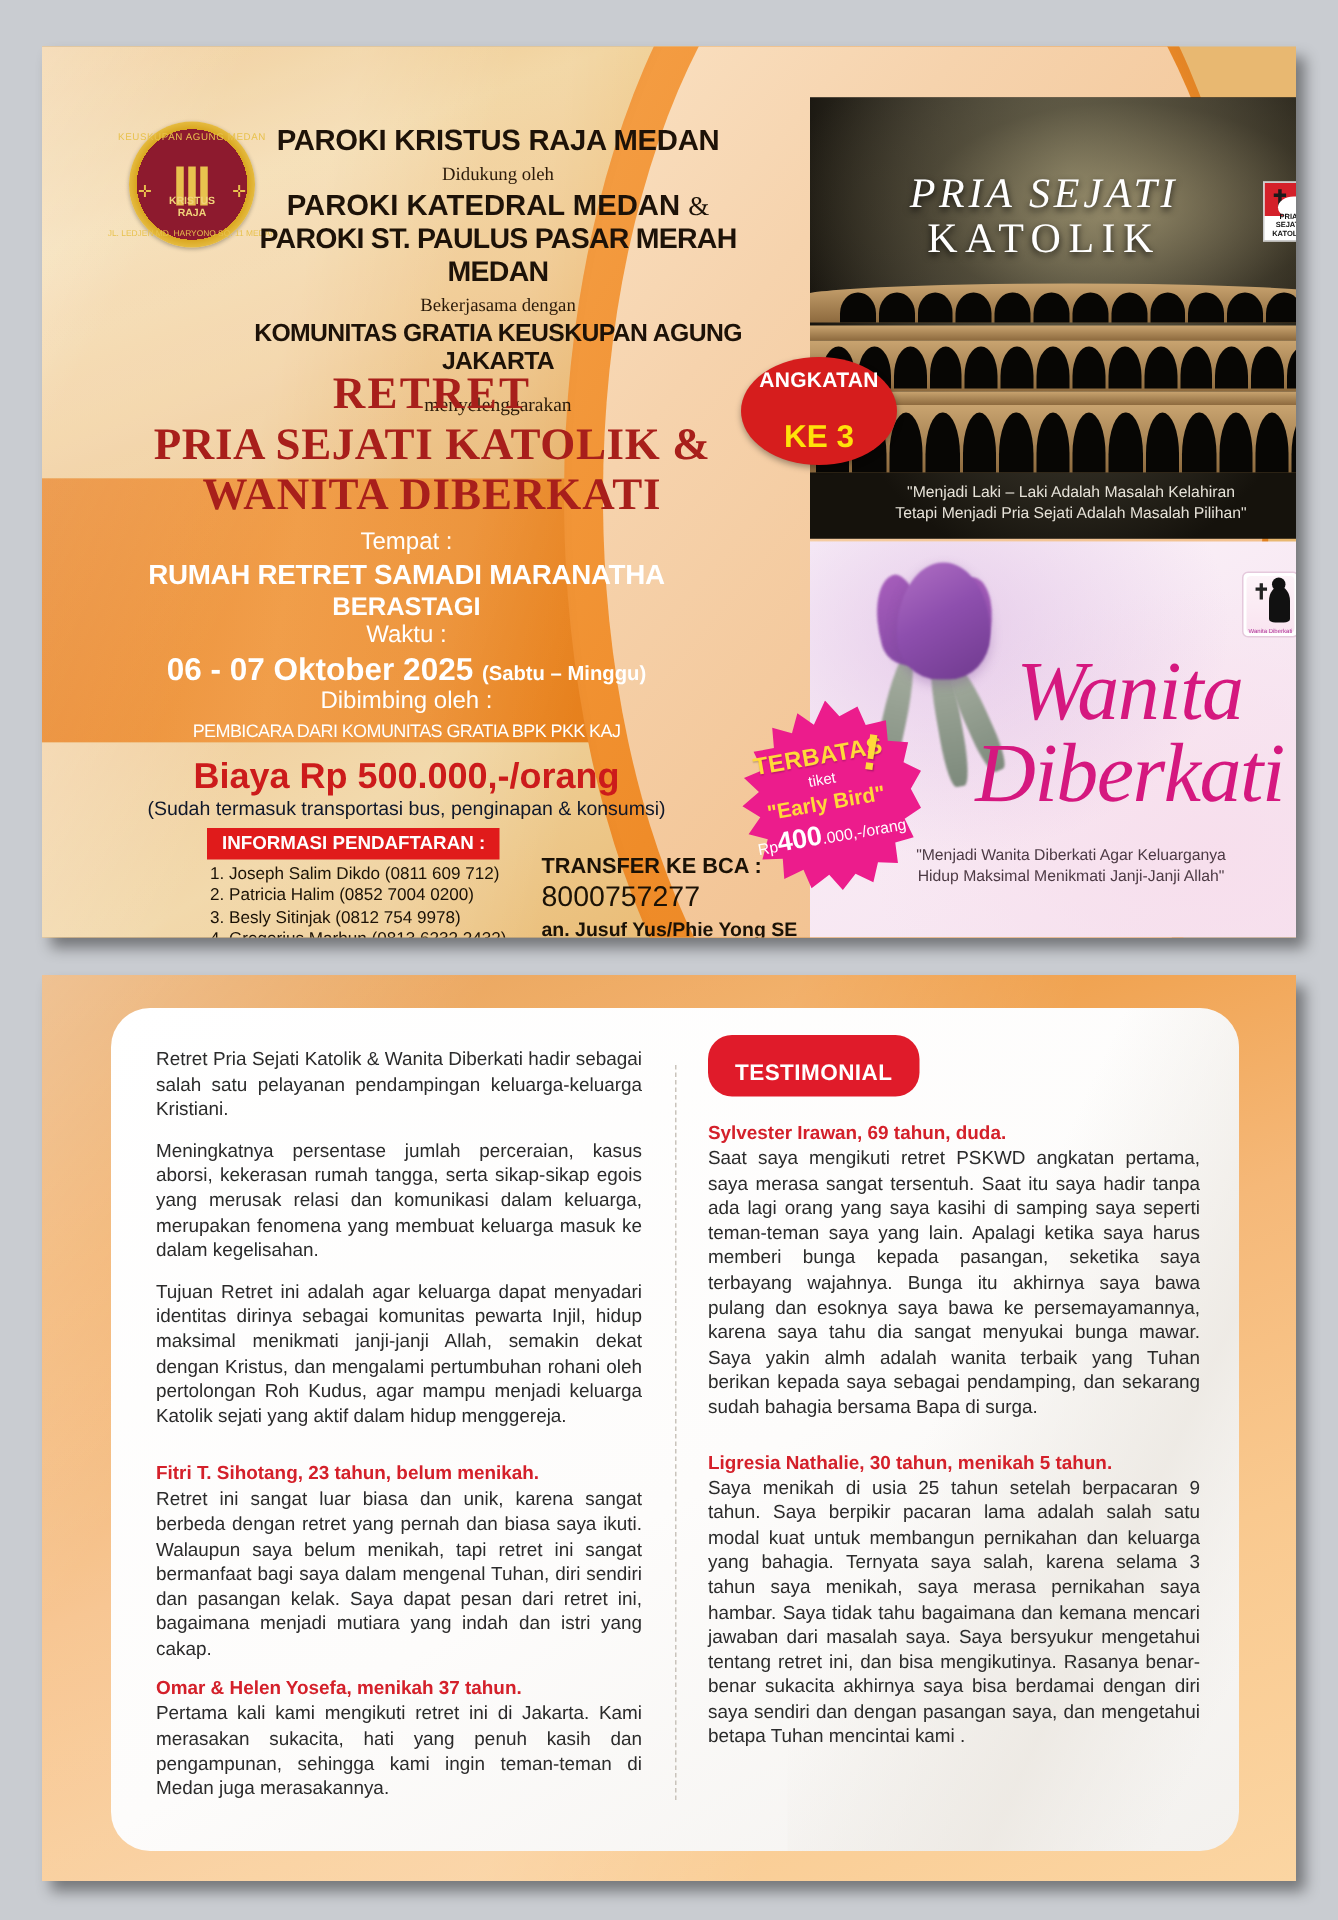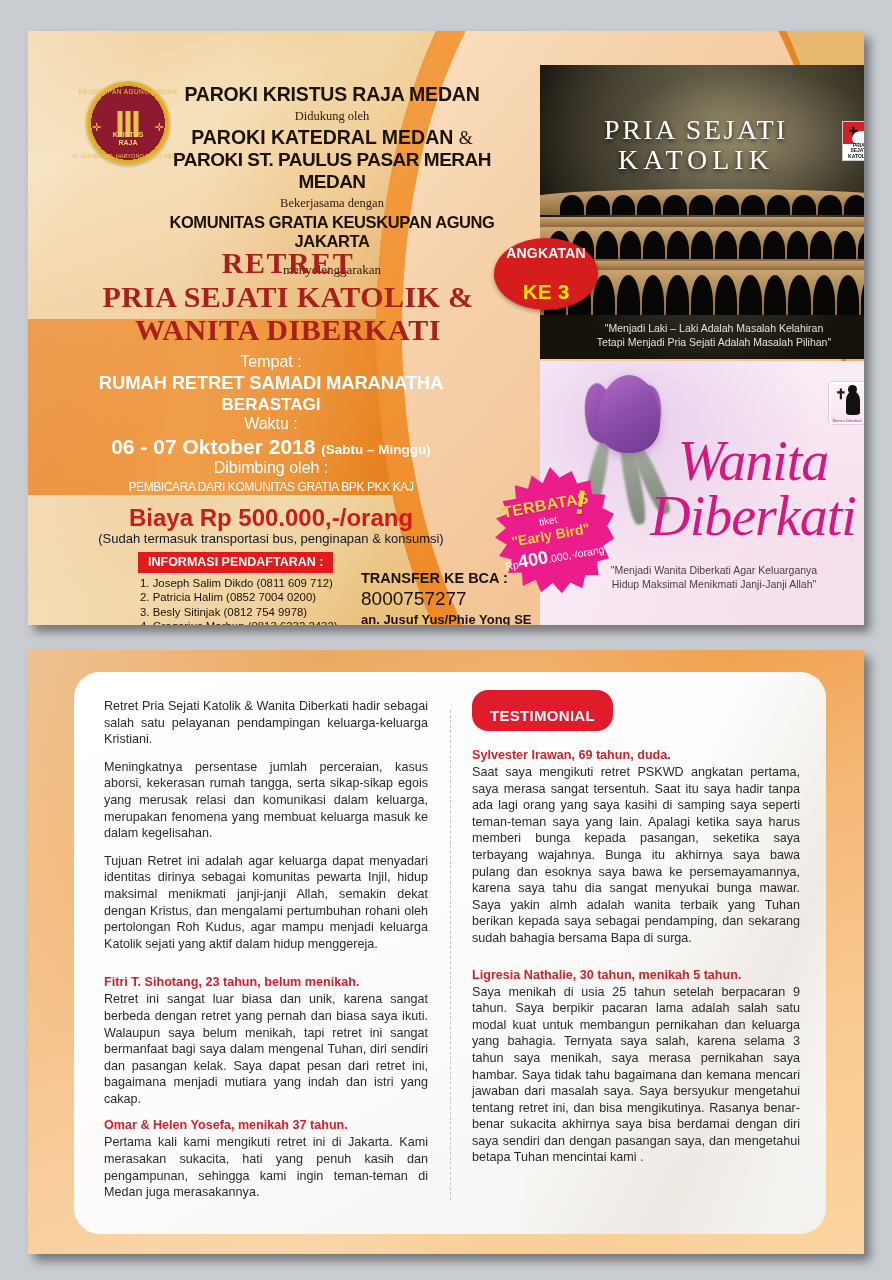--- a/index.html
+++ b/index.html
@@ -132,21 +132,21 @@
     position:absolute; left:512px; top:34px; width:348px; height:294px;
     background:
       radial-gradient(ellipse at 50% 18%, #6e6a55 0%, #403c30 42%, #15120c 78%),
       #0b0a07;
     overflow:hidden; z-index:5;
   }
   .col-sky { position:absolute; left:0; top:0; width:100%; height:62%;
     background: radial-gradient(ellipse at 60% 40%, rgba(190,175,130,0.55) 0%, rgba(90,82,58,0.35) 45%, rgba(10,9,6,0) 80%); }
   .col-title { position:absolute; left:18px; top:50px; width:276px; text-align:center;
     font-family:"Liberation Serif", serif; color:#fff; }
-  .col-title .c1 { font-size:28px; letter-spacing:2.5px; line-height:30px; text-shadow:0 2px 5px rgba(0,0,0,0.8); }
+  .col-title .c1 { font-size:28px; letter-spacing:2.5px; line-height:30px; text-shadow:0 2px 5px rgba(0,0,0,0.8);font-style:italic; }
   .col-title .c2 { font-size:28px; letter-spacing:5px; line-height:30px; text-shadow:0 2px 5px rgba(0,0,0,0.8); }
   .psk-logo { position:absolute; right:12px; top:56px; width:34px; height:40px;
     background:#fff; border:1px solid #ccc; overflow:hidden; }
   .psk-logo .red { position:absolute; left:0; top:0; width:100%; height:58%; background:#d4202a; }
   .psk-logo .cross { position:absolute; left:4px; top:3px; color:#1a1a1a; font-size:15px; font-weight:bold; line-height:15px; }
   .psk-logo .face { position:absolute; left:9px; top:9px; width:22px; height:15px; background:#fff;
     border-radius:55% 40% 30% 60%; }
   .psk-logo .txt { position:absolute; left:0; bottom:1px; width:100%; text-align:center;
     font-size:5px; font-weight:bold; color:#111; line-height:5.4px; }
 
@@ -309,21 +309,21 @@
     <div class="a1">ANGKATAN</div>
     <div class="a2">KE 3</div>
   </div>
 
   <div class="band-txt">
     <div class="bt-lbl">Tempat :</div>
     <div class="bt-big">RUMAH RETRET SAMADI MARANATHA</div>
     <div class="bt-big2">BERASTAGI</div>
     <div class="bt-lbl">Waktu :</div>
     <div class="bt-date">
-      <span>06 - 07 Oktober 2018</span>
+      <span>06 - 07 Oktober 2025</span>
       <small>(Sabtu – Minggu)</small>
     </div>
     <div class="bt-lbl">Dibimbing oleh :</div>
     <div class="bt-speaker">PEMBICARA DARI KOMUNITAS GRATIA BPK PKK KAJ</div>
   </div>
 
   <div class="price">Biaya Rp 500.000,-/orang</div>
   <div class="price-note">(Sudah termasuk transportasi bus, penginapan &amp; konsumsi)</div>
 
   <div class="info-badge">INFORMASI PENDAFTARAN :</div>

